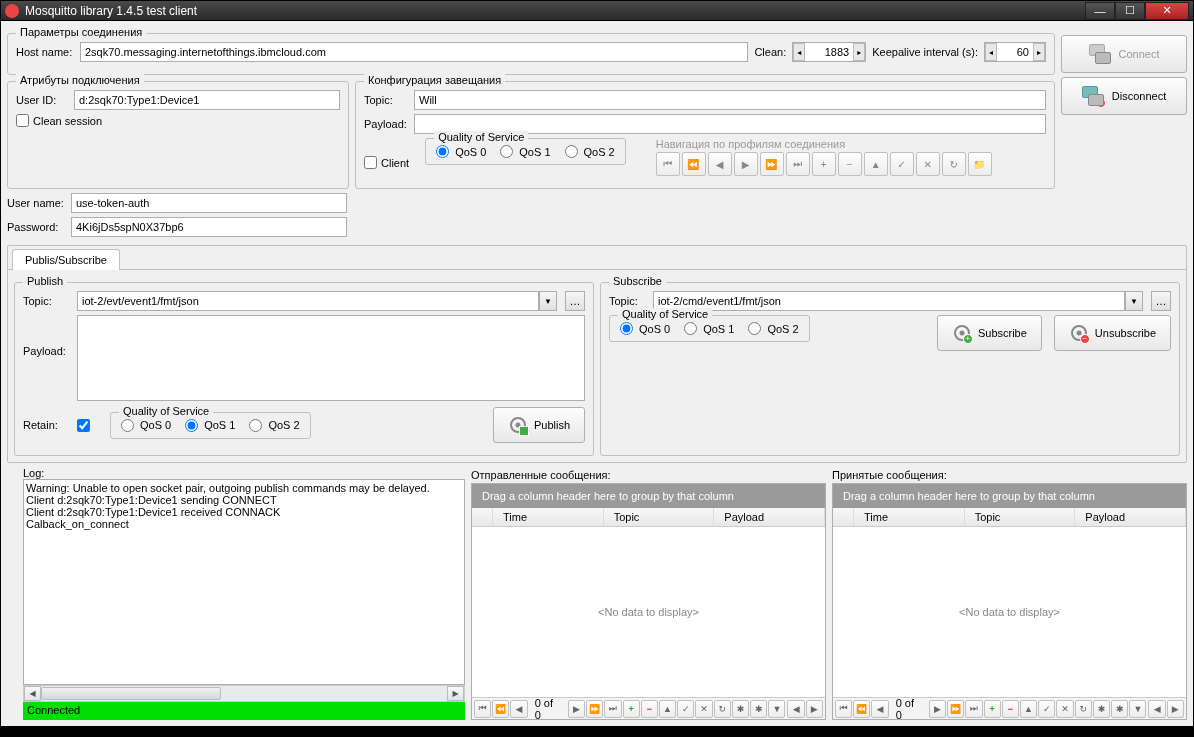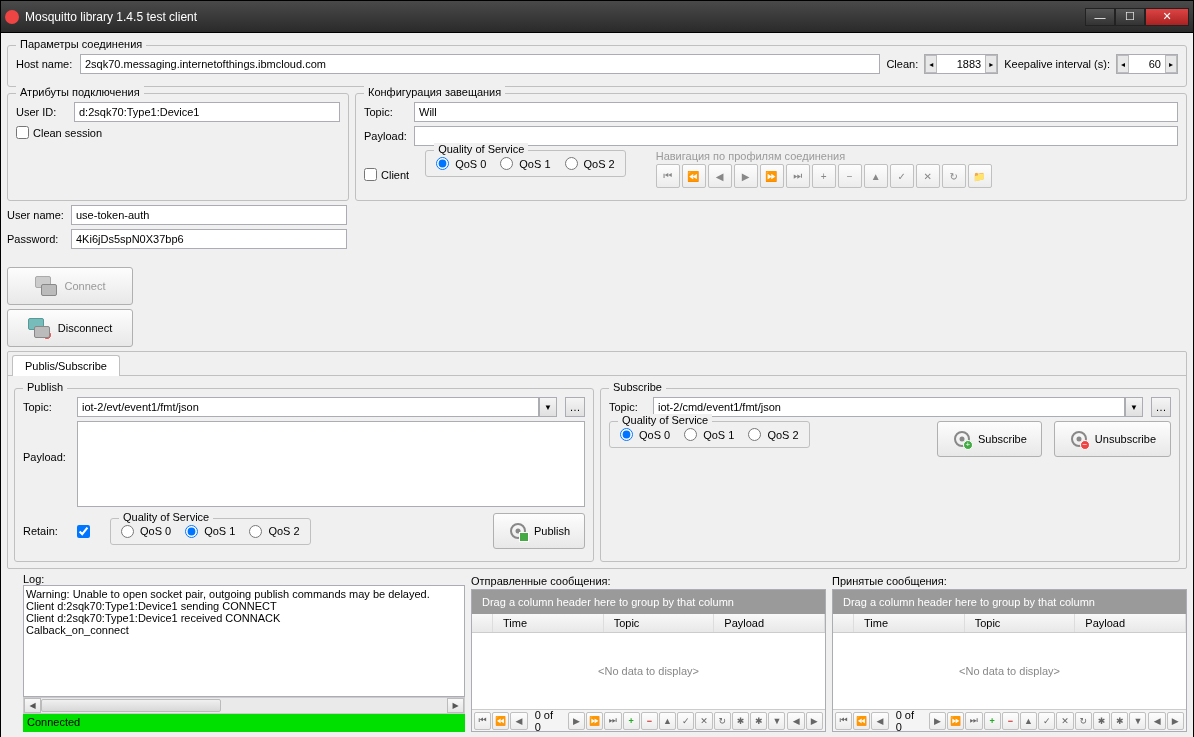--- a/index.html
+++ b/index.html
@@ -1,35 +1,35 @@
 <!DOCTYPE html>
 <html><head>
 <meta charset="utf-8">
 <style>
 * { box-sizing: border-box; margin: 0; padding: 0; font-family: Tahoma, Arial, sans-serif; font-size: 11px; }
 body { background: #000; width: 1194px; height: 737px; overflow: hidden; }
 .window { width: 1194px; height: 737px; background: #000; border: 1px solid #000; }
-.titlebar { height: 32px; background: linear-gradient(to bottom, #4a4a4a, #2a2a2a); display: flex; align-items: center; justify-content: space-between; padding: 0 4px; border-bottom: 1px solid #000; }
+.titlebar { height: 20px; background: linear-gradient(to bottom, #4a4a4a, #2a2a2a); display: flex; align-items: center; justify-content: space-between; padding: 0 4px; border-bottom: 1px solid #000; }
 .titlebar-left { display: flex; align-items: center; gap: 6px; }
 .app-icon { width: 14px; height: 14px; background: #e44; border-radius: 50%; display: inline-block; }
 .titlebar-title { color: #fff; font-size: 12px; }
 .window-controls { display: flex; gap: 0; }
 .win-btn { width: 30px; height: 18px; background: linear-gradient(to bottom, #555, #333); border: 1px solid #222; display: flex; align-items: center; justify-content: center; color: #fff; cursor: pointer; }
 .win-btn.close { background: linear-gradient(to bottom, #d44, #a22); width: 44px; }
 .content { background: #f0f0f0; height: calc(737px - 24px - 8px); padding: 6px; display: flex; flex-direction: column; gap: 4px; }
 .groupbox { border: 1px solid #c0c0c0; border-radius: 3px; padding: 8px; background: #f0f0f0; position: relative; margin-top: 6px; }
 .groupbox-title { position: absolute; top: -8px; left: 8px; background: #f0f0f0; padding: 0 4px; font-size: 11px; }
 .row { display: flex; align-items: center; gap: 6px; margin-bottom: 4px; }
 .label { font-size: 11px; white-space: nowrap; }
 input[type="text"], textarea { border: 1px solid #abadb3; padding: 2px 4px; font-size: 11px; background: #fff; }
 input[type="text"] { height: 20px; }
 .spinner { display: flex; align-items: center; border: 1px solid #abadb3; height: 20px; background: #fff; }
 .spinner input { border: none; text-align: right; width: 48px; height: 18px; }
 .spinner-btn { width: 12px; height: 18px; background: #e8e8e8; border: 1px solid #bbb; font-size: 8px; display: flex; align-items: center; justify-content: center; cursor: pointer; }
-.top-section { display: flex; gap: 6px; flex-direction: column; }
+.top-section { display: flex; gap: 6px; }
 .top-left { flex: 1; }
 .top-right { width: 126px; display: flex; flex-direction: column; gap: 4px; padding-top: 8px; }
 .big-btn { height: 38px; border: 1px solid #b0b0b0; border-radius: 3px; background: linear-gradient(to bottom, #fdfdfd, #e8e8e8); display: flex; align-items: center; justify-content: center; gap: 8px; cursor: pointer; font-size: 11px; }
 .big-btn.disabled { color: #999; }
 .icon-connect { width: 22px; height: 20px; display: inline-block; position: relative; }
 .icon-connect::before { content: ""; position: absolute; width: 14px; height: 10px; background: #7bb; border: 1px solid #599; top: 0; left: 0; border-radius: 2px; }
 .icon-connect::after { content: ""; position: absolute; width: 14px; height: 10px; background: #bbb; border: 1px solid #888; top: 8px; left: 6px; border-radius: 2px; }
 .disabled .icon-connect::before { background: #ccc; border-color: #aaa; }
 .icon-disconnect-badge { position: absolute; width: 10px; height: 10px; background: #e44; border-radius: 50%; bottom: -2px; right: -2px; border: 1px solid #fff; }
 .midrow { display: flex; gap: 6px; }

